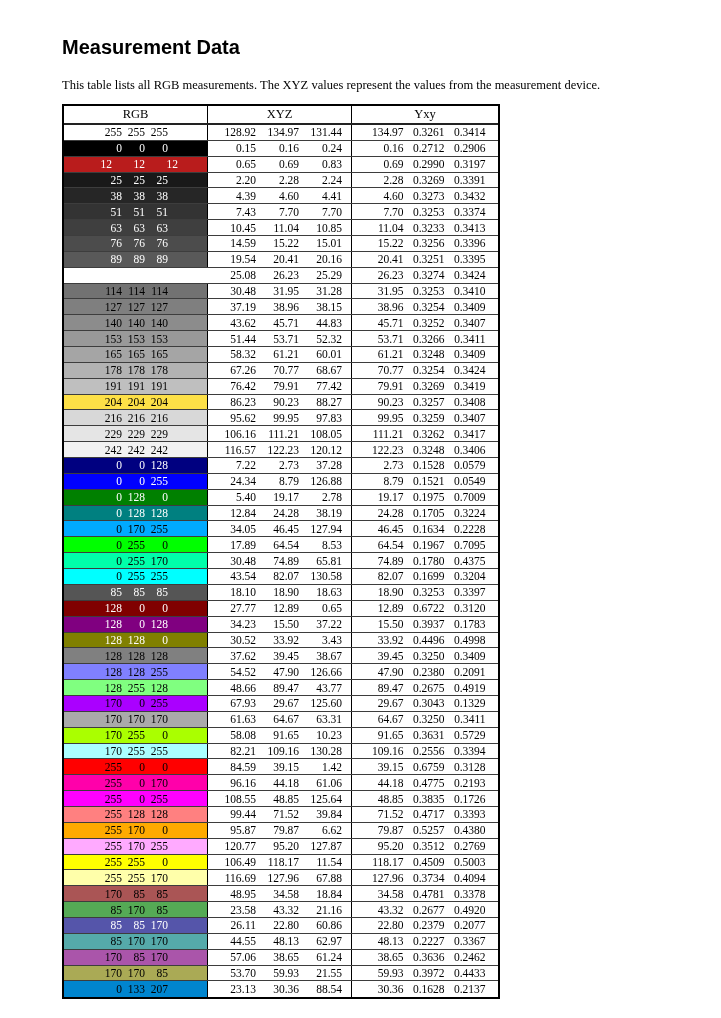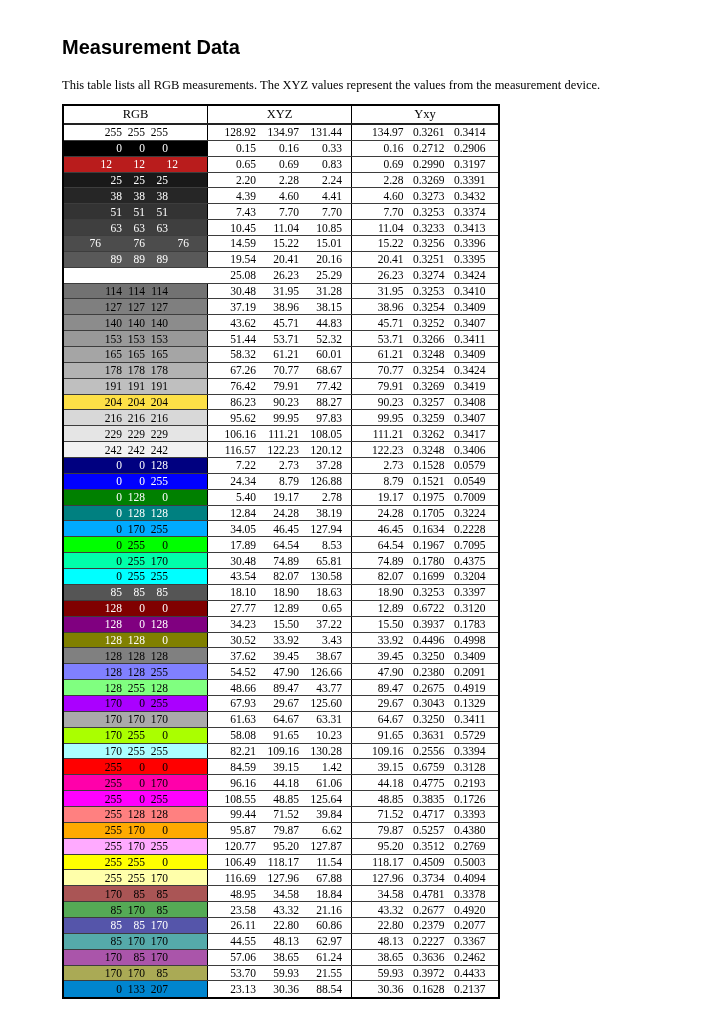--- a/index.html
+++ b/index.html
@@ -77,21 +77,21 @@
         </div>
         <div class="row">
           <div class="cell w-rgb" style="background: rgb(0, 0, 0); color: rgb(255, 255, 255);">
             <span class="r3">0</span>
             <span class="r3">0</span>
             <span class="r3">0</span>
           </div>
           <div class="cell w-xyz">
             <span class="n6">0.15</span>
             <span class="n6">0.16</span>
-            <span class="n6">0.33</span>
+            <span class="n6">0.24</span>
           </div>
           <div class="cell w-yxy">
             <span class="yY">0.16</span>
             <span class="yv">0.2712</span>
             <span class="yv">0.2906</span>
           </div>
         </div>
         <div class="row">
           <div class="cell w-rgb" style="background: #b91c1c; color: rgb(255, 255, 255); gap: 10px;">
             <span class="r3">12</span>
@@ -171,21 +171,21 @@
             <span class="n6">11.04</span>
             <span class="n6">10.85</span>
           </div>
           <div class="cell w-yxy">
             <span class="yY">11.04</span>
             <span class="yv">0.3233</span>
             <span class="yv">0.3413</span>
           </div>
         </div>
         <div class="row">
-          <div class="cell w-rgb" style="background: rgb(76, 76, 76); color: rgb(255, 255, 255); gap: 21px;">
+          <div class="cell w-rgb" style="background: rgb(76, 76, 76); color: rgb(255, 255, 255);">
             <span class="r3">76</span>
             <span class="r3">76</span>
             <span class="r3">76</span>
           </div>
           <div class="cell w-xyz">
             <span class="n6">14.59</span>
             <span class="n6">15.22</span>
             <span class="n6">15.01</span>
           </div>
           <div class="cell w-yxy">

